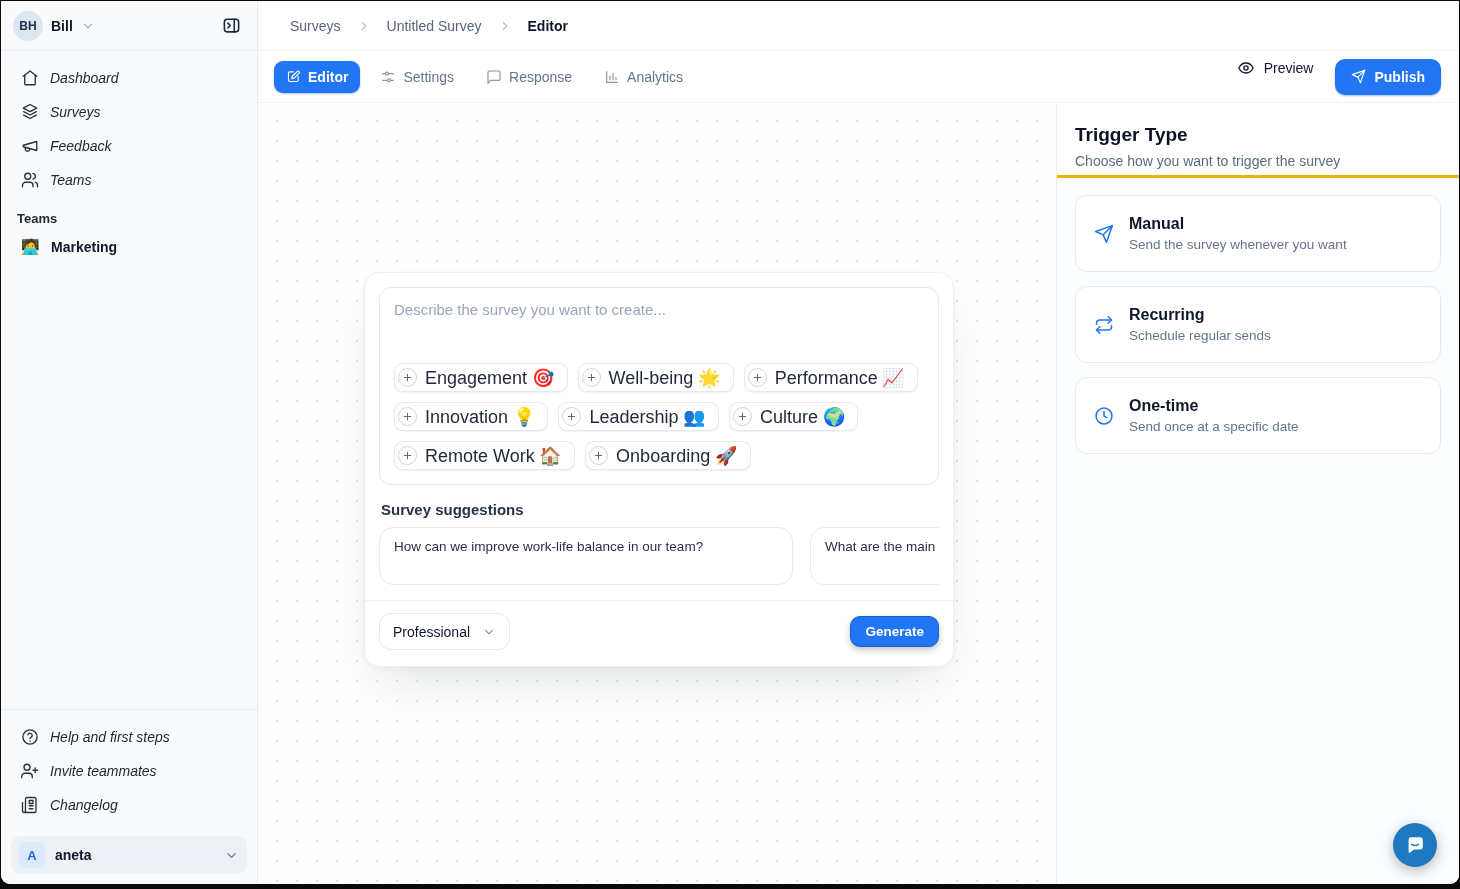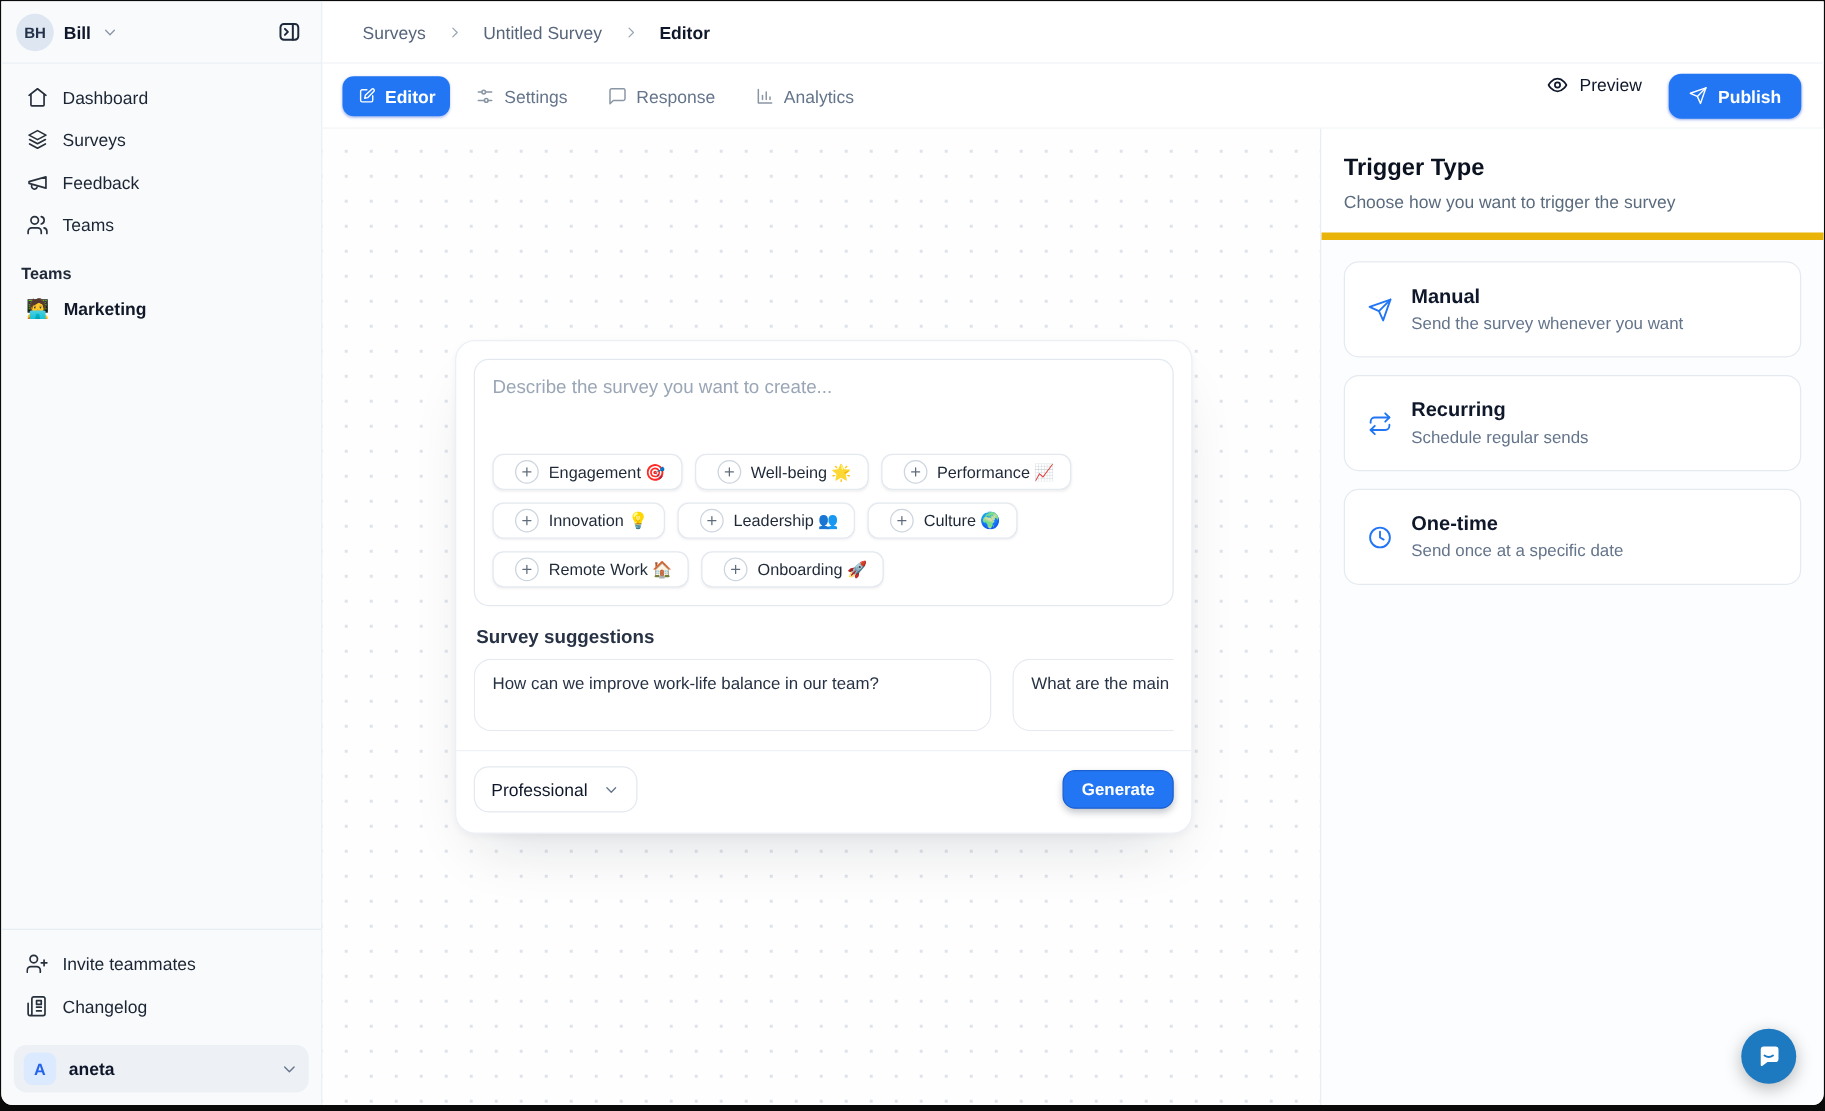--- a/index.html
+++ b/index.html
@@ -19,21 +19,21 @@
                align-items:center; padding:0 12px; gap:8px; }
   .ws-btn { display:flex; align-items:center; gap:8px; cursor:pointer; }
   .ws-avatar { width:30px; height:30px; border-radius:50%; background:#dde6f1; color:#23324a;
                font-size:12px; font-weight:bold; display:flex; align-items:center; justify-content:center; }
   .ws-name { font-size:14px; font-weight:bold; color:#0f172a; }
   .ws-chev { color:#8a95a5; }
   .sb-toggle { margin-left:auto; color:#1e293b; padding:4px; border-radius:6px; cursor:pointer; }
 
   .sb-nav { padding:10px 12px 0; }
   .sb-item { height:34px; display:flex; align-items:center; gap:11px; padding:0 8px;
-             border-radius:8px; cursor:pointer; color:#1b2533; font-size:14px; }
+             border-radius:8px; cursor:pointer; color:#1b2533; font-size:14px;font-style:italic; }
   .sb-item .nav-ic { color:#28303c; }
   .sb-section { margin:14px 4px 4px; font-size:13px; font-weight:bold; color:#1f2937; }
   .sb-team { height:34px; display:flex; align-items:center; gap:12px; padding:0 8px; border-radius:8px;
              cursor:pointer; font-size:14px; font-weight:bold; color:#111827; }
   .sb-team .emoji { font-size:15px; width:18px; text-align:center; }
 
   .sb-spacer { flex:1; }
   .sb-footer { border-top:1px solid #e8edf2; padding:10px 12px 8px; }
   .sb-account { margin:6px 10px 10px; height:38px; background:#edf1f6; border-radius:10px;
                 display:flex; align-items:center; gap:10px; padding:0 8px; cursor:pointer; }
@@ -74,43 +74,43 @@
 
   .ai-card { position:absolute; left:106px; top:169px; width:590px; background:#fff;
              border:1px solid #ecf0f5; border-radius:16px; padding:14px;
              box-shadow:0 24px 48px -20px rgba(15,23,42,.16), 0 2px 6px rgba(15,23,42,.04); }
   .prompt-box { border:1px solid #e4e9f0; border-radius:12px; min-height:198px; padding:13px 14px 14px;
                 display:flex; flex-direction:column; }
   .prompt-input { border:none; outline:none; resize:none; flex:1; font-family:"Liberation Sans",sans-serif;
                   font-size:15px; color:#4c1d95; background:transparent; }
   .prompt-input::placeholder { color:#9aa6b5; }
   .chip-wrap { display:flex; flex-wrap:wrap; gap:10px; margin-top:10px; }
-  .chip { display:flex; align-items:center; gap:8px; height:29px; padding:0 12px 0 17px; background:#fff;
-          border:1px solid #e4e9f0; border-radius:9px; font-size:13px; color:#1f2937; cursor:pointer;
+  .chip { display:flex; align-items:center; gap:8px; height:29px; padding:0 12px 0 3px; background:#fff;
+          border:1px solid #e4e9f0; border-radius:9px; font-size:18px; color:#1f2937; cursor:pointer;
           box-shadow:0 1px 2px rgba(16,24,40,.06); white-space:nowrap; }
   .chip-plus { width:19px; height:19px; border-radius:50%; border:1px solid #ccd4de; color:#5f6b7a;
                display:flex; align-items:center; justify-content:center; }
 
   .sugg-title { margin:16px 2px 9px; font-size:15px; font-weight:bold; color:#273244; }
   .sugg-row { display:flex; gap:17px; overflow:hidden; }
   .sugg-card { flex:0 0 414px; height:58px; border:1px solid #e7ebf1; border-radius:14px; background:#fff;
                padding:11px 14px; font-size:13.5px; color:#273244; cursor:pointer; }
 
   .card-footer { border-top:1px solid #eef1f5; margin:15px -14px 0; padding:12px 14px 2px;
                  display:flex; align-items:center; justify-content:space-between; }
   .tone-select { display:flex; align-items:center; gap:12px; height:37px; padding:0 13px; background:#fff;
                  border:1px solid #e4e9f0; border-radius:12px; font-size:14px; color:#0f172a; cursor:pointer; }
   .tone-chev { color:#64748b; }
   .generate-btn { height:31px; padding:0 14px; background:#2276f3; border:1px solid #1a5fd0; color:#fff;
                   font-size:13.5px; font-weight:bold; border-radius:10px; display:flex; align-items:center;
                   cursor:pointer; box-shadow:0 3px 6px rgba(15,23,42,.25); }
 
   
   .trigger-panel { width:402px; flex:0 0 402px; background:#fcfdfe; display:flex; flex-direction:column; }
-  .tp-header { background:#fff; padding:21px 18px 17px; border-bottom:6px solid #eab308; }
+  .tp-header { background:#fff; padding:21px 18px 6px; border-bottom:3px solid #eab308; }
   .tp-title { font-size:19px; font-weight:bold; color:#0b1220; }
   .tp-sub { margin-top:7px; font-size:14px; color:#5b6b7e; }
   .tp-body { padding:17px 18px; display:flex; flex-direction:column; gap:14px; }
   .tp-card { background:#fff; border:1px solid #e5eaf1; border-radius:12px; padding:14px 18px;
              display:flex; align-items:center; gap:15px; cursor:pointer; min-height:77px; }
   .tp-ic { color:#2276f3; flex:0 0 20px; }
   .tp-card-title { font-size:16px; font-weight:bold; color:#0f172a; }
   .tp-card-desc { margin-top:4px; font-size:13.5px; color:#64748b; }
 
   
@@ -189,20 +189,30 @@
       <div class="sb-section">Teams</div>
       <div class="sb-team">
         <span class="emoji">🧑‍💻</span>
         <span>Marketing</span>
       </div>
     </nav>
 
     <div class="sb-spacer"></div>
 
     <div class="sb-footer">
+      <div class="sb-item">
+        <span class="nav-ic">
+          <svg class="ic" width="18" height="18" viewBox="0 0 24 24">
+              <circle cx="12" cy="12" r="9.5"></circle>
+              <path d="M9.2 9a3 3 0 0 1 5.8 1c0 2-2.9 2.6-2.9 4"></path>
+              <line x1="12" y1="17.3" x2="12.01" y2="17.3"></line>
+            </svg>
+        </span>
+        <span>Help and first steps</span>
+      </div>
       <div class="sb-item">
         <span class="nav-ic">
           <svg class="ic" width="18" height="18" viewBox="0 0 24 24">
               <path d="M15 21v-2a4 4 0 0 0-4-4H5a4 4 0 0 0-4 4v2"></path>
               <circle cx="8" cy="7" r="4"></circle>
               <line x1="19" y1="8" x2="19" y2="14"></line>
               <line x1="22" y1="11" x2="16" y2="11"></line>
             </svg>
         </span>
         <span>Invite teammates</span>

